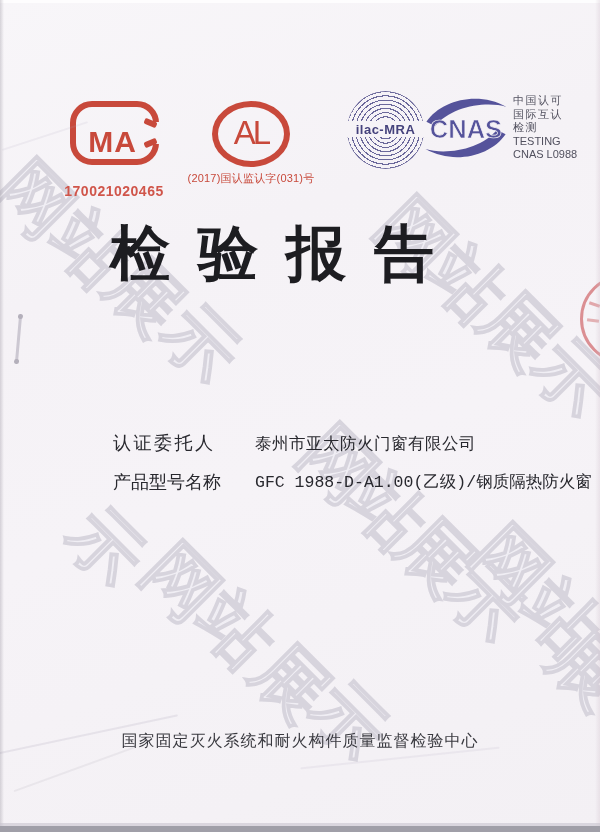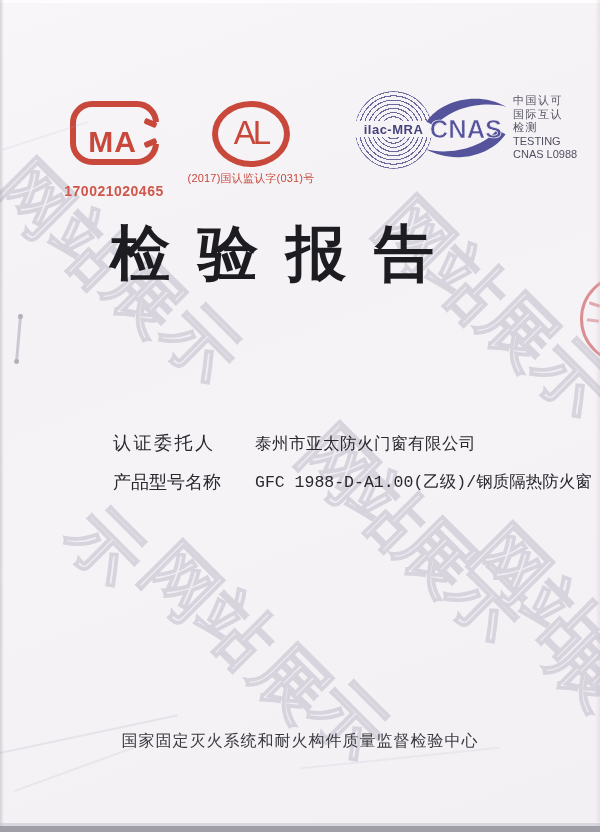--- a/index.html
+++ b/index.html
@@ -38,21 +38,21 @@
     position:absolute;left:212px;top:101px;width:66px;height:54px;
     border:6px solid #c8493b;border-radius:50%;
     display:flex;align-items:center;justify-content:center;
   }
   .cal-al{font-size:33px;font-weight:normal;color:#c8493b;letter-spacing:-3px;transform:translateY(-1px);}
   .cal-caption{
     position:absolute;left:178px;top:171px;width:146px;text-align:center;
     color:#c8493b;font-size:11px;letter-spacing:.2px;
   }
   .ilac-circle{
-    position:absolute;left:355px;top:91px;width:77px;height:78px;border-radius:50%;
+    position:absolute;left:347px;top:91px;width:77px;height:78px;border-radius:50%;
     background:repeating-radial-gradient(circle at 50% 50%,rgba(72,69,132,.8) 0px,rgba(72,69,132,.8) 1.1px,rgba(246,243,247,0) 1.1px,rgba(246,243,247,0) 4.2px);
   }
   .ilac-band{
     position:absolute;left:-6px;right:-6px;top:30px;height:16px;background:#f6f3f7;
     display:flex;align-items:center;justify-content:center;
     color:#45427c;font-size:13px;font-weight:bold;letter-spacing:.5px;
   }
   .cnas-svg{position:absolute;left:422px;top:96px;}
   .cnas-caption{
     position:absolute;left:513px;top:94px;width:86px;

